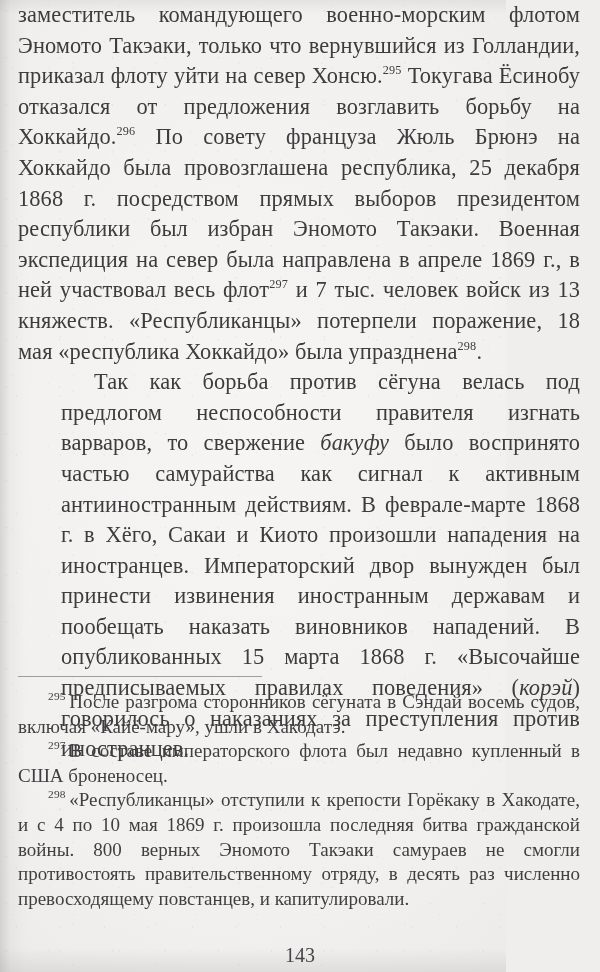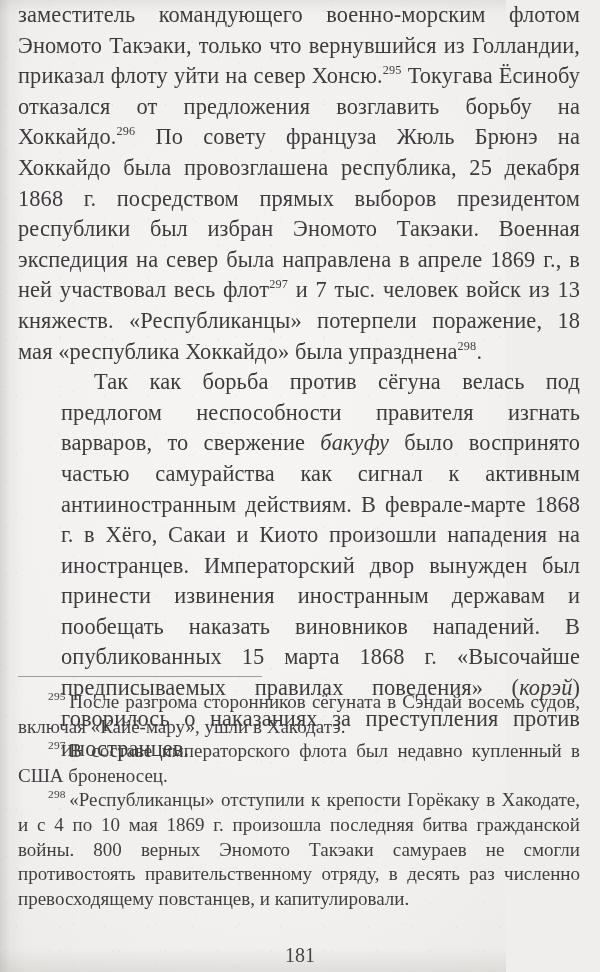--- a/index.html
+++ b/index.html
@@ -149,16 +149,16 @@
   </div>
 
   <div class="fn-rule"></div>
 
   <div class="text-col fn-block">
     <p class="fn"><sup>295</sup>После разгрома сторонников сёгуната в Сэндай восемь судов, включая «Кайё-мару», ушли в Хакодатэ.</p>
     <p class="fn"><sup>297</sup>В составе императорского флота был недавно купленный в США броненосец.</p>
     <p class="fn"><sup>298</sup>«Республиканцы» отступили к крепости Горёкаку в Хакодате, и с 4 по 10 мая 1869 г. произошла последняя битва гражданской войны. 800 верных Эномото Такэаки самураев не смогли противостоять правительственному отряду, в десять раз численно превосходящему повстанцев, и капитулировали.</p>
   </div>
 
-  <div class="folio">181</div>
+  <div class="folio">143</div>
 
   <div class="grain"></div>
 </div>
 
 </body></html>

